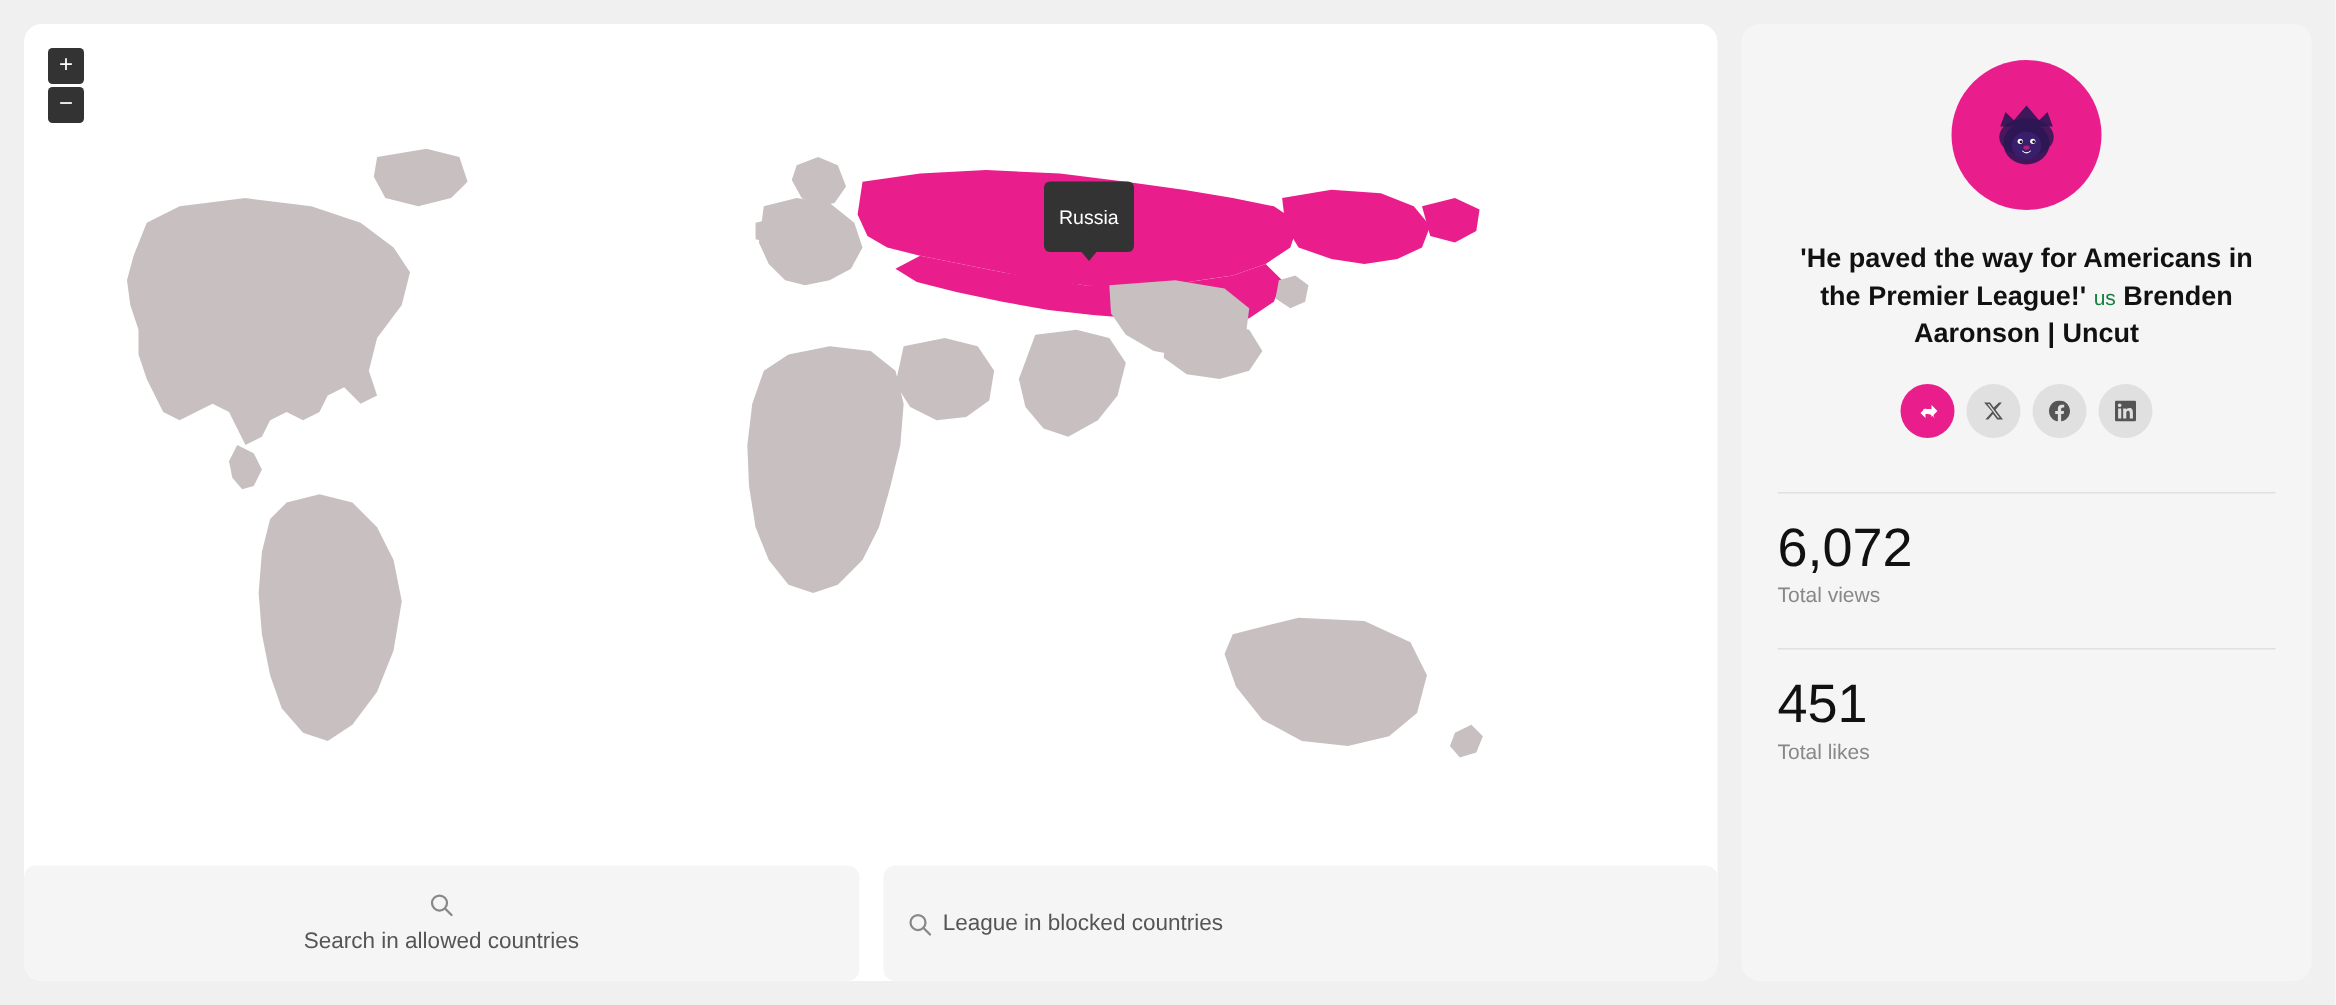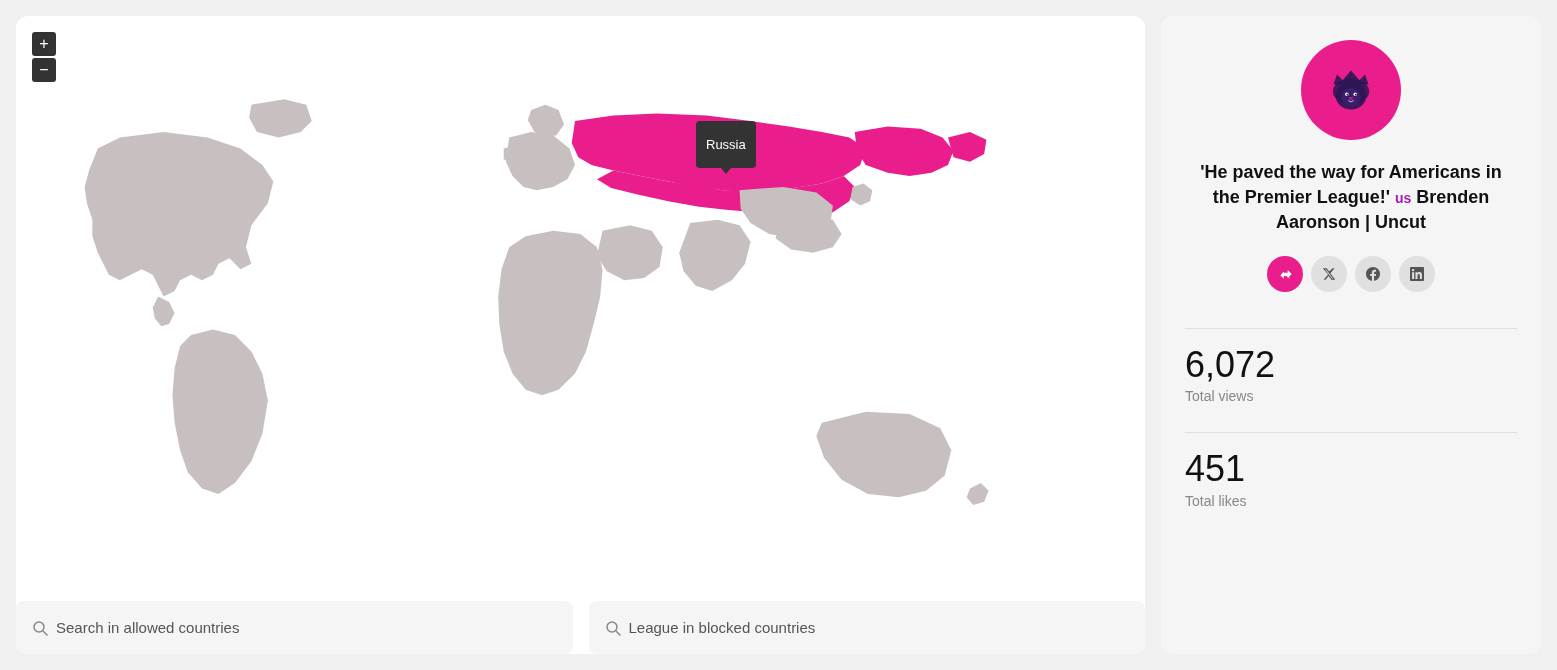--- a/index.html
+++ b/index.html
@@ -102,20 +102,21 @@
       padding: 18px 16px;
       font-size: 15px;
       color: #555;
       display: flex;
       align-items: center;
       gap: 8px;
     }
 
     .search-bar:first-child {
       margin-left: 0;
+      flex-direction: column;
     }
 
     .search-bar:last-child {
       margin-right: 0;
     }
 
     
     .right-panel {
       width: 380px;
       background: #f5f5f5;
@@ -149,23 +150,23 @@
       font-size: 18px;
       font-weight: 700;
       color: #111;
       text-align: center;
       line-height: 1.4;
       margin-bottom: 20px;
       align-self: center;
     }
 
     .video-title .flag-text {
-      font-weight: 700;
+      font-weight: 400;
       font-size: 14px;
-      color: #a21caf;
+      color: #15803d;
       margin-top: 16px;
     }
 
     .share-icons {
       display: flex;
       gap: 8px;
       align-self: center;
       margin-bottom: 28px;
     }
 

